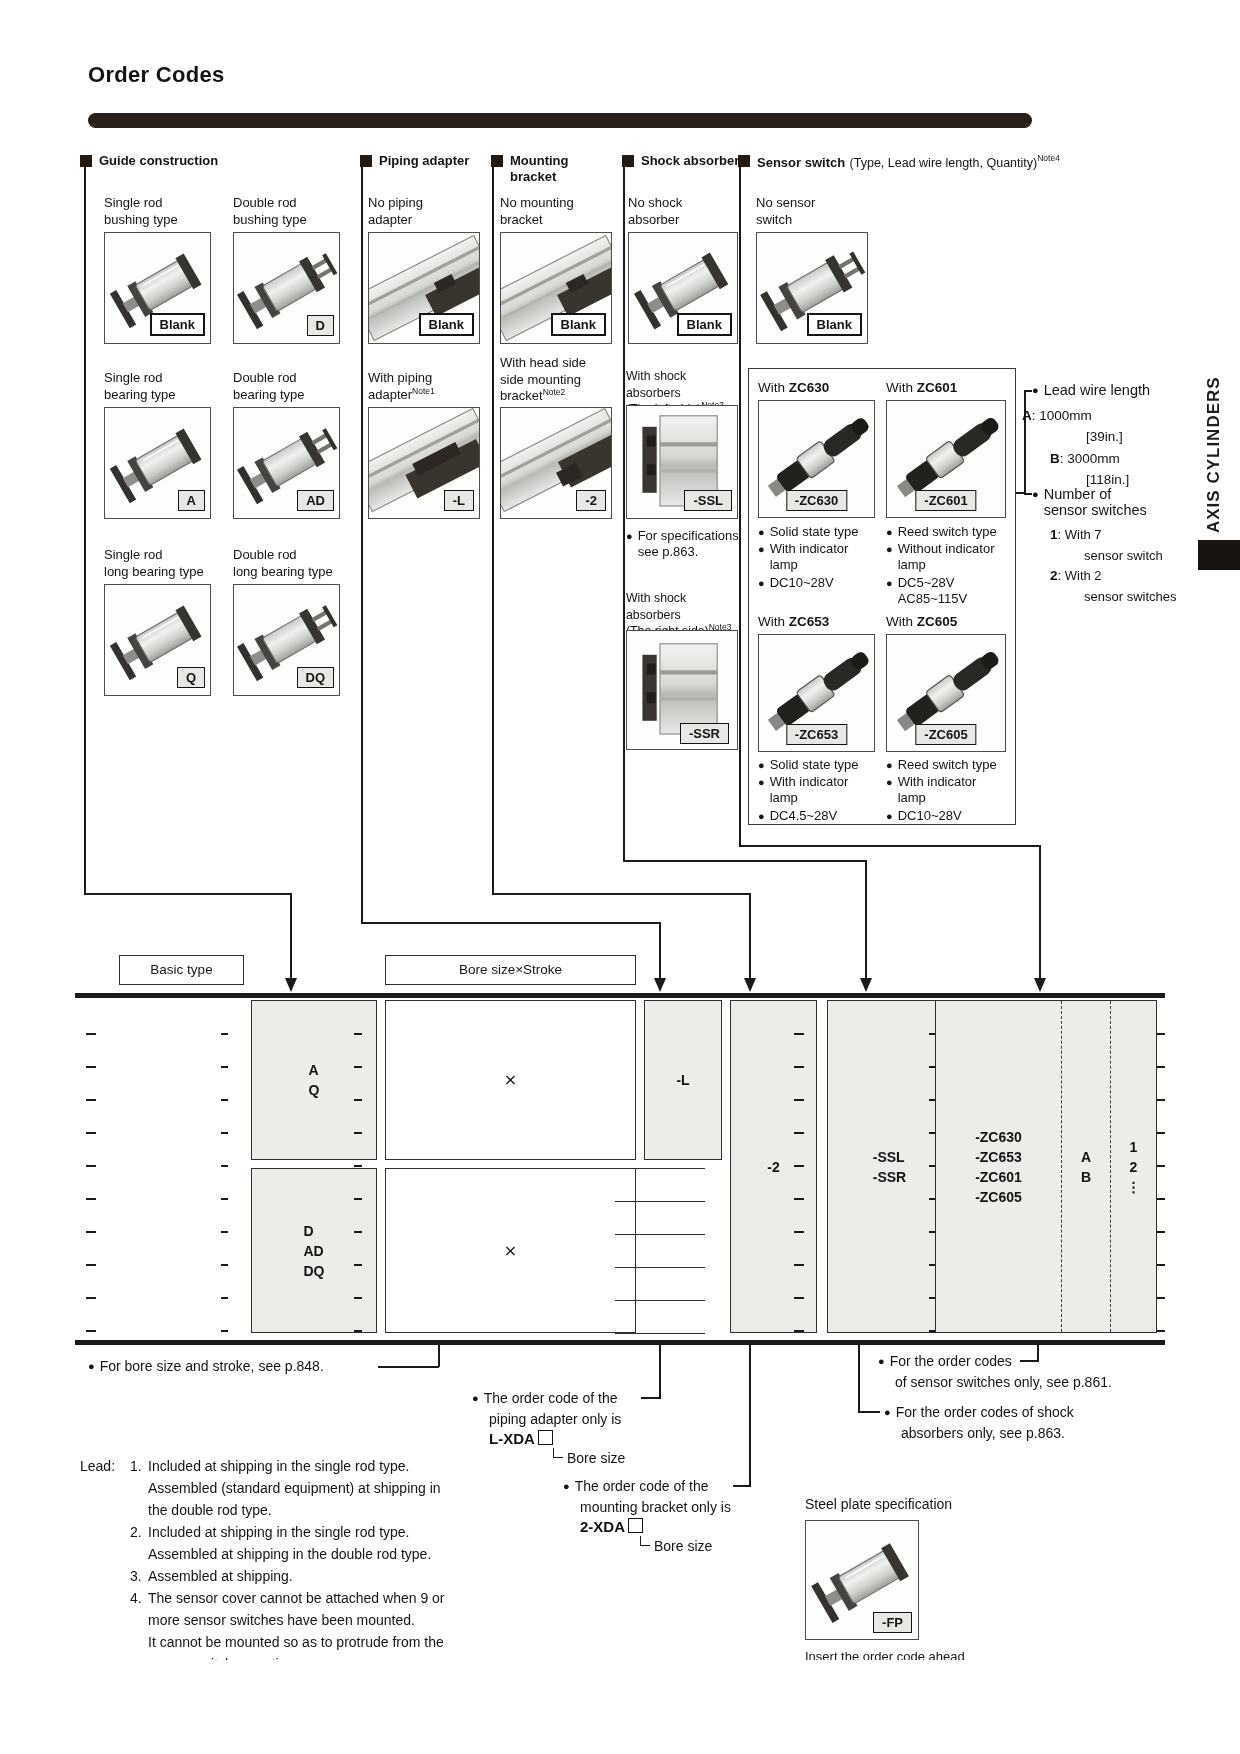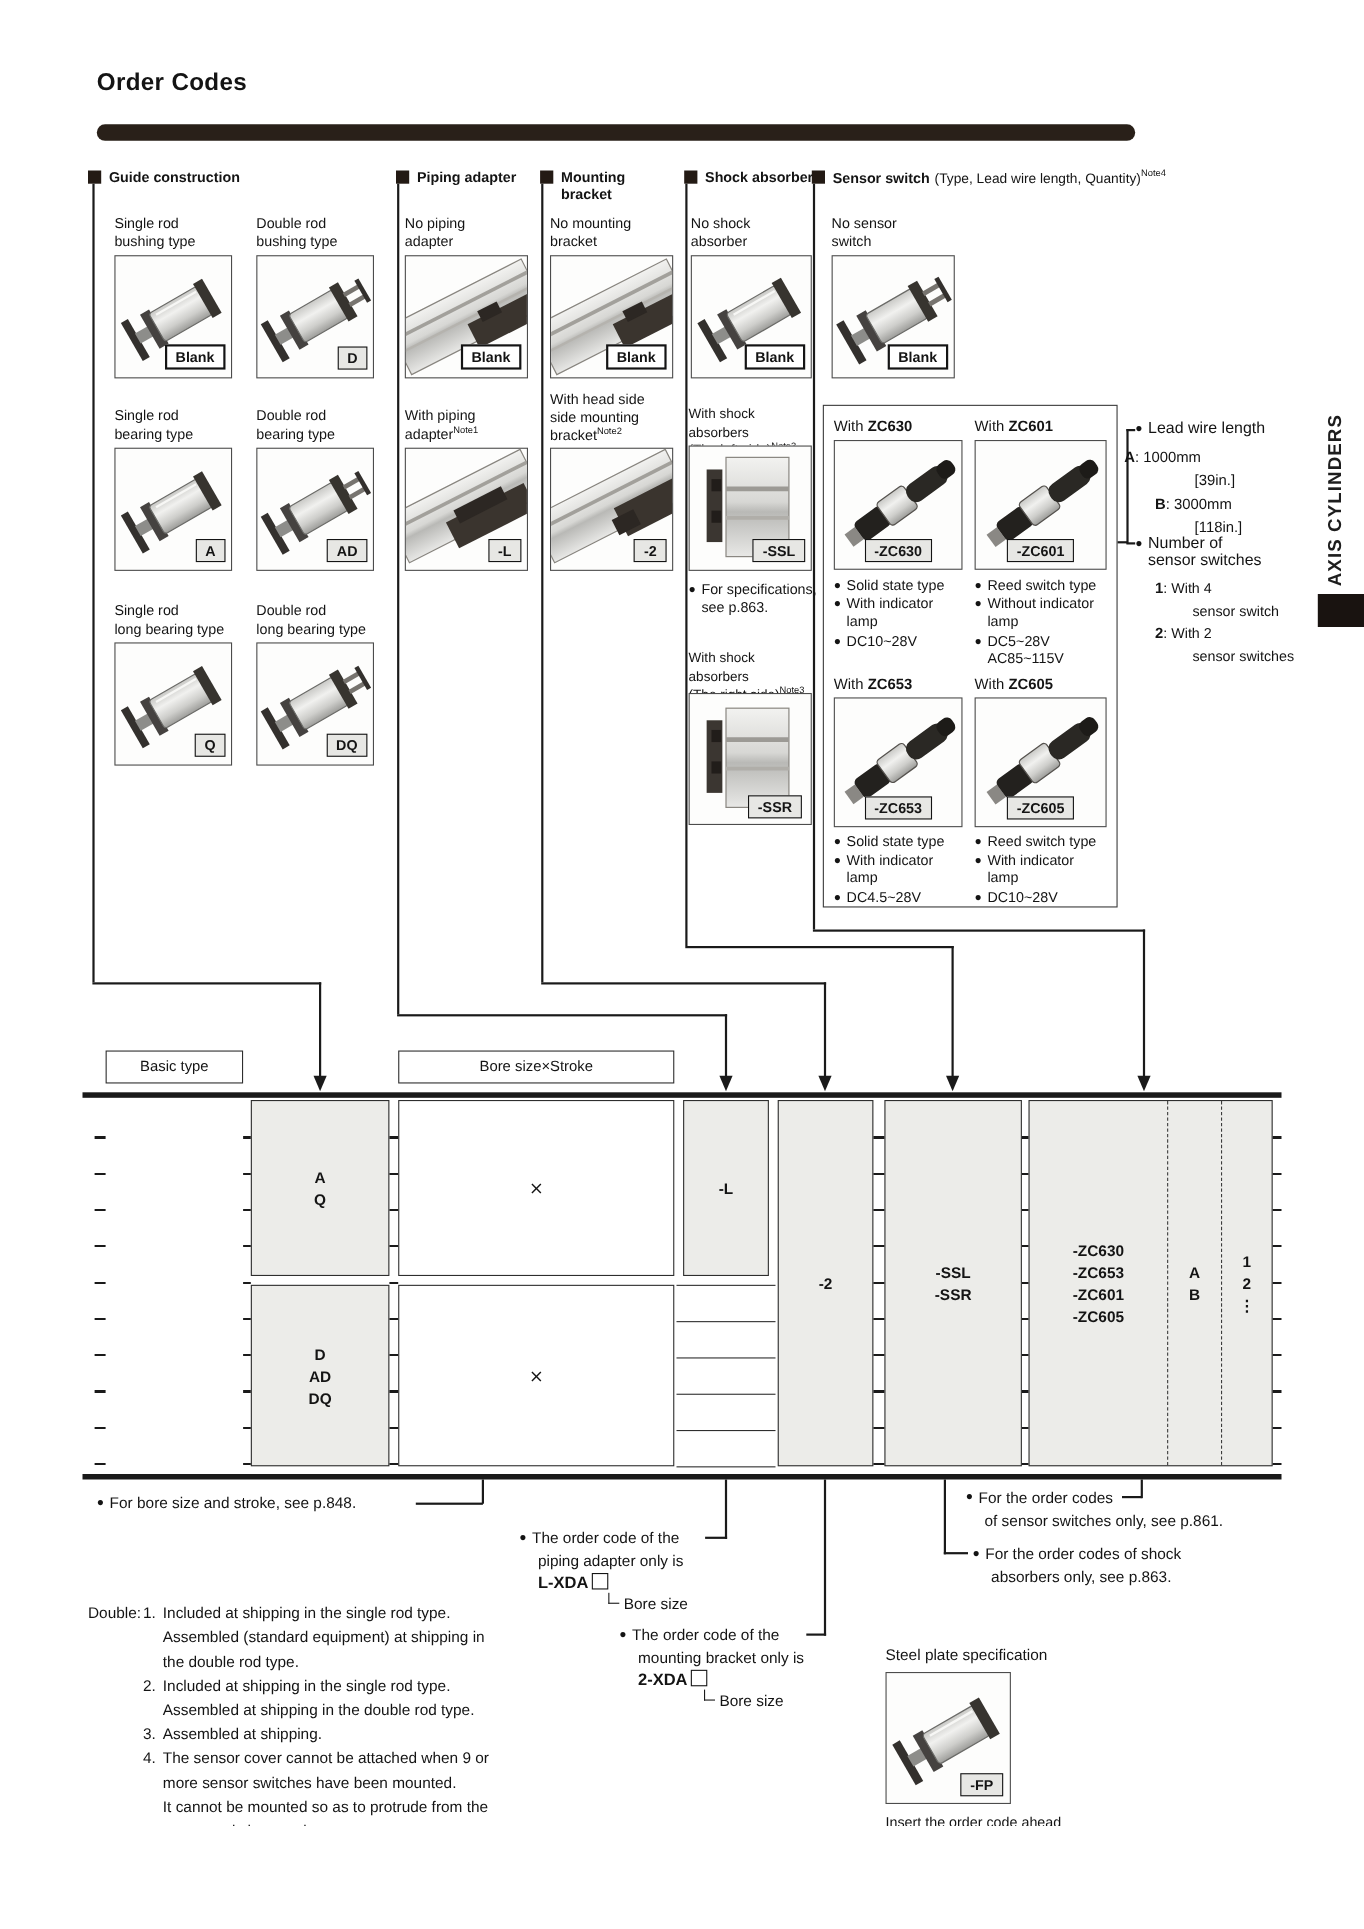--- a/index.html
+++ b/index.html
@@ -21,22 +21,22 @@
   .arw{width:0;height:0;border-left:6px solid transparent;border-right:6px solid transparent;
        border-top:14px solid #1a1a1a;}
   .bl{position:absolute;display:flex;gap:5px;font:13px/16px "Liberation Sans",sans-serif;}
   .bl .d{font-size:11px;line-height:16px;}
   .bl .t{white-space:pre-line;}
   .wh{position:absolute;font:13.5px/16px "Liberation Sans",sans-serif;}
   .wh b{font-weight:bold;}
   sup.nt{font-size:8.5px;vertical-align:super;line-height:0;}
   .thick{background:#1a1a1a;height:5px;}
   .tbx{position:absolute;border:1.4px solid #2e2e2e;display:flex;align-items:center;
-       justify-content:center;text-align:center;font:bold 14px/20px "Liberation Sans",sans-serif;
-       white-space:pre-line;background:#fff;box-sizing:border-box;}
+       justify-content:center;font:bold 14px/20px "Liberation Sans",sans-serif;
+       white-space:pre-line;background:#fff;box-sizing:border-box;margin-left:23px;}
   .gray{background:#ecece9;}
   .ticks{background:repeating-linear-gradient(to bottom,rgba(0,0,0,0) 0 31px,#1a1a1a 31px 33px);}
   .lbl{font:13.5px/16px "Liberation Sans",sans-serif;}
   .small{font:13px/17px "Liberation Sans",sans-serif;white-space:pre-line;}
   .notes-num{font:14px/22px "Liberation Sans",sans-serif;}
   .notes-tx{font:14px/22px "Liberation Sans",sans-serif;white-space:pre-line;}
   .sidebar{writing-mode:vertical-rl;transform:rotate(180deg);font:600 17px/20px "Liberation Sans",sans-serif;
            letter-spacing:1px;color:#1d1d1d;}
   .bigx{font:16px/16px "DejaVu Sans",sans-serif;}
 </style>
@@ -425,21 +425,21 @@
     </div>
   <div class="a lbl" style="left:1022px;top:408px;"><b>A</b><span>: 1000mm</span></div>
   <div class="a lbl" style="left:1086px;top:429px;">[39in.]</div>
   <div class="a lbl" style="left:1050px;top:451px;"><b>B</b><span>: 3000mm</span></div>
   <div class="a lbl" style="left:1086px;top:472px;">[118in.]</div>
   <div class="bl" style="left:1032px;top:486px;width:150px;font-size:14.5px;">
       <span class="d">●</span>
       <span class="t">Number of
 sensor switches</span>
     </div>
-  <div class="a lbl" style="left:1050px;top:527px;"><b>1</b><span style="font-size:13px;">: With 4</span></div>
+  <div class="a lbl" style="left:1050px;top:527px;"><b>1</b><span style="font-size:13px;">: With 7</span></div>
   <div class="a small" style="left:1084px;top:547px;">sensor switch</div>
   <div class="a lbl" style="left:1050px;top:568px;"><b>2</b><span style="font-size:13px;">: With 2</span></div>
   <div class="a small" style="left:1084px;top:588px;">sensor switches</div>
 
   <div class="a sidebar" style="left:1204px;top:368px;height:165px;">AXIS CYLINDERS</div>
   <div class="a" style="left:1198px;top:540px;width:42px;height:30px;background:#191310;"></div>
 
   <div class="tbx" style="left:96px;top:955px;width:125px;height:30px;font-weight:normal;font-size:13.5px;">Basic type</div>
   <div class="tbx" style="left:362px;top:955px;width:251px;height:30px;font-weight:normal;font-size:13.5px;">Bore size×Stroke</div>
   <div class="a thick" style="left:75px;top:993px;width:1090px;"></div>
@@ -523,21 +523,21 @@
   <div class="a" style="left:895px;top:1373px;font:14px/18px 'Liberation Sans',sans-serif;">of sensor switches only, see p.861.</div>
 
   <div class="a vl" style="left:858px;top:1345px;height:68px;"></div>
   <div class="a hl" style="left:858px;top:1411px;width:22px;"></div>
   <div class="bl" style="left:884px;top:1404px;width:230px;font-size:14px;">
       <span class="d">●</span>
       <span class="t">For the order codes of shock</span>
     </div>
   <div class="a" style="left:901px;top:1424px;font:14px/18px 'Liberation Sans',sans-serif;">absorbers only, see p.863.</div>
 
-  <div class="a notes-num" style="left:80px;top:1455px;">Double:</div>
+  <div class="a notes-num" style="left:80px;top:1455px;">Lead:</div>
   <div class="a notes-num" style="left:130px;top:1455px;">1.</div>
   <div class="a notes-tx" style="left:148px;top:1455px;width:350px;">Included at shipping in the single rod type.
 Assembled (standard equipment) at shipping in
 the double rod type.</div>
   <div class="a notes-num" style="left:130px;top:1521px;">2.</div>
   <div class="a notes-tx" style="left:148px;top:1521px;width:350px;">Included at shipping in the single rod type.
 Assembled at shipping in the double rod type.</div>
   <div class="a notes-num" style="left:130px;top:1565px;">3.</div>
   <div class="a notes-tx" style="left:148px;top:1565px;width:350px;">Assembled at shipping.</div>
   <div class="a notes-num" style="left:130px;top:1587px;">4.</div>

